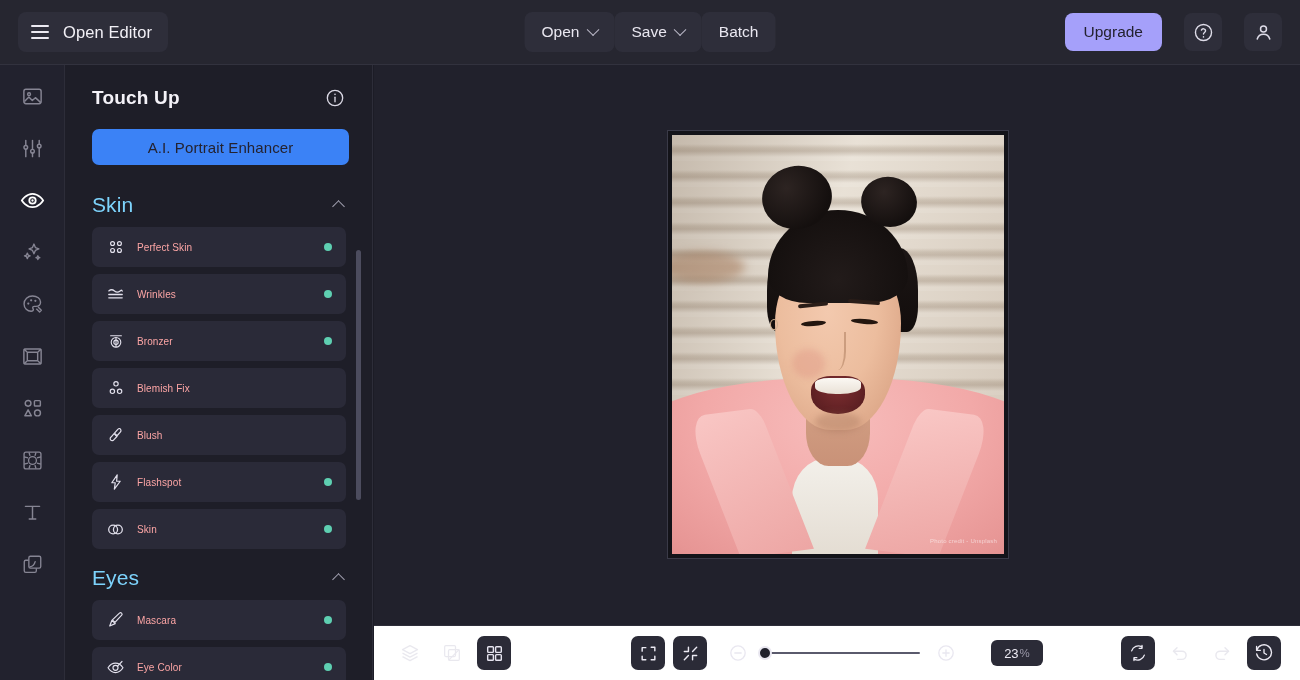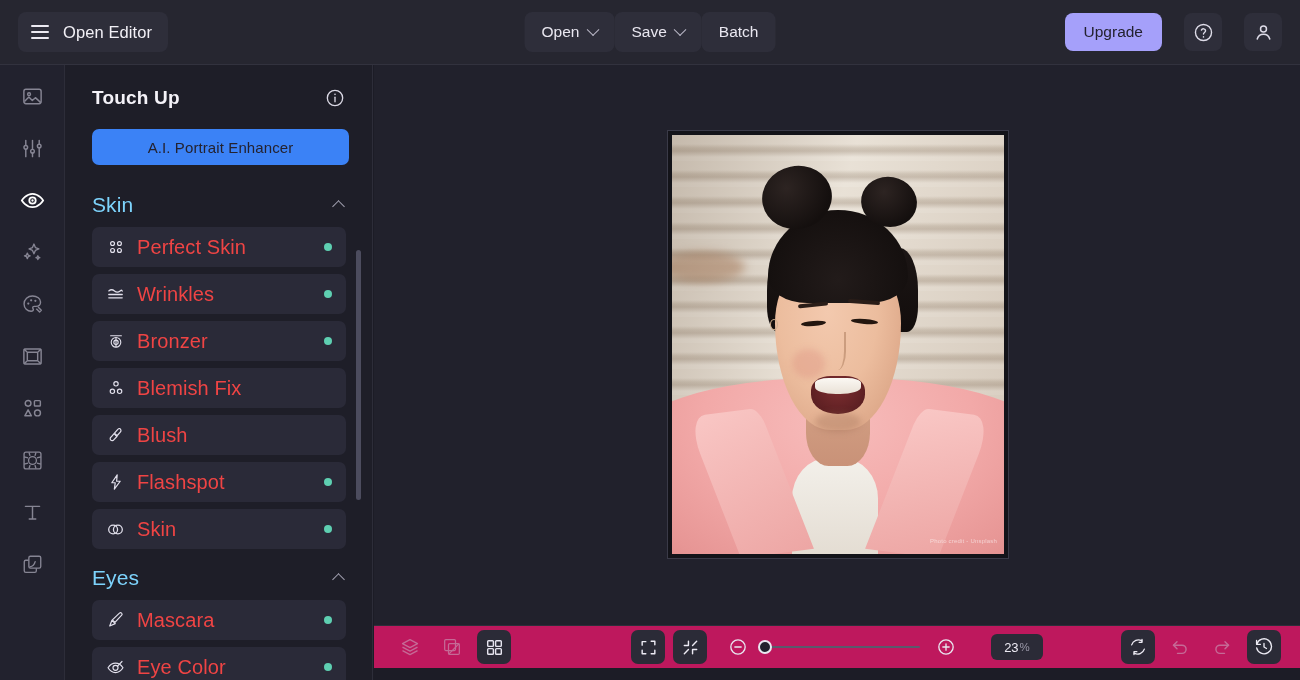--- a/index.html
+++ b/index.html
@@ -101,21 +101,21 @@
   .group-name { color: #7dd3fc; font-size: 21px; letter-spacing: .1px; }
   .chev-up { width: 9px; height: 9px; border-left: 1.7px solid #a4a2b2; border-top: 1.7px solid #a4a2b2;
              transform: rotate(45deg); margin-top: 3px; }
 
   .tool-row {
     display: flex; align-items: center; height: 40px; margin-bottom: 7px;
     background: #2a2a38; border-radius: 7px; padding: 0 13px 0 14px; cursor: pointer;
     position: relative;
   }
   .tool-ico { width: 19px; height: 19px; flex: 0 0 auto; display: flex; align-items: center; justify-content: center; margin-right: 12px; }
-  .tool-label { color: #ef4444; font-size: 20px; letter-spacing: .1px; }
+  .tool-label { color: #fca5a5; font-size: 10px; letter-spacing: .1px; }
   .dot { position: absolute; right: 14px; top: 50%; margin-top: -4px; width: 8px; height: 8px; border-radius: 50%; background: #5ecfb1; }
 
   .pscroll-track {
     position: absolute; right: 11px; top: 185px; width: 5px; height: 250px;
     background: #4c4c5e; border-radius: 3px; cursor: pointer;
   }
 
   
   .canvas {
     position: absolute; left: 374px; top: 65px; width: 926px; height: 560px;
@@ -220,22 +220,22 @@
            background: rgba(150,100,75,.30); border-radius: 50%; filter: blur(3px); }
 
   .watermark {
     position: absolute; right: 7px; bottom: 10px;
     color: rgba(255,255,255,.55); font-size: 6px; letter-spacing: .2px;
     font-family: "Liberation Sans", sans-serif; white-space: nowrap;
   }
 
   
   .bottombar {
-    position: absolute; left: 374px; top: 625px; width: 926px; height: 43px;
-    background: #be185d; border-top: 1px solid #2e2e3a;
+    position: absolute; left: 374px; top: 625px; width: 926px; height: 55px;
+    background: #ffffff; border-top: 1px solid #2e2e3a;
     display: flex; align-items: center;
   }
   .bb-left { display: flex; align-items: center; gap: 8px; margin-left: 19px; }
   .bb-center { position: absolute; left: 50%; transform: translateX(-50%); display: flex; align-items: center; gap: 8px; }
   .bb-right { position: absolute; right: 19px; display: flex; align-items: center; gap: 8px; }
   .bbtn {
     width: 34px; height: 34px; border-radius: 7px; display: flex;
     align-items: center; justify-content: center; cursor: pointer; background: transparent;
   }
   .bbtn.filled { background: #2b2b37; }

